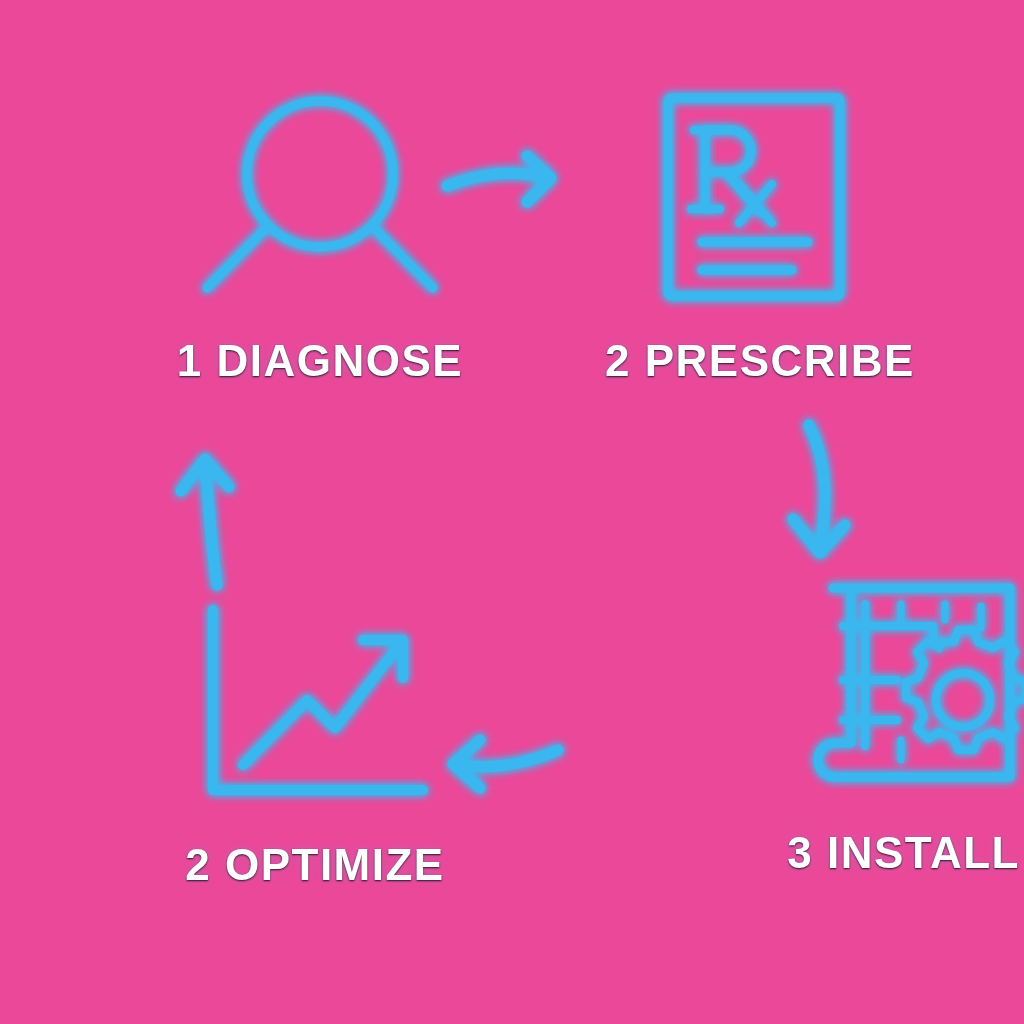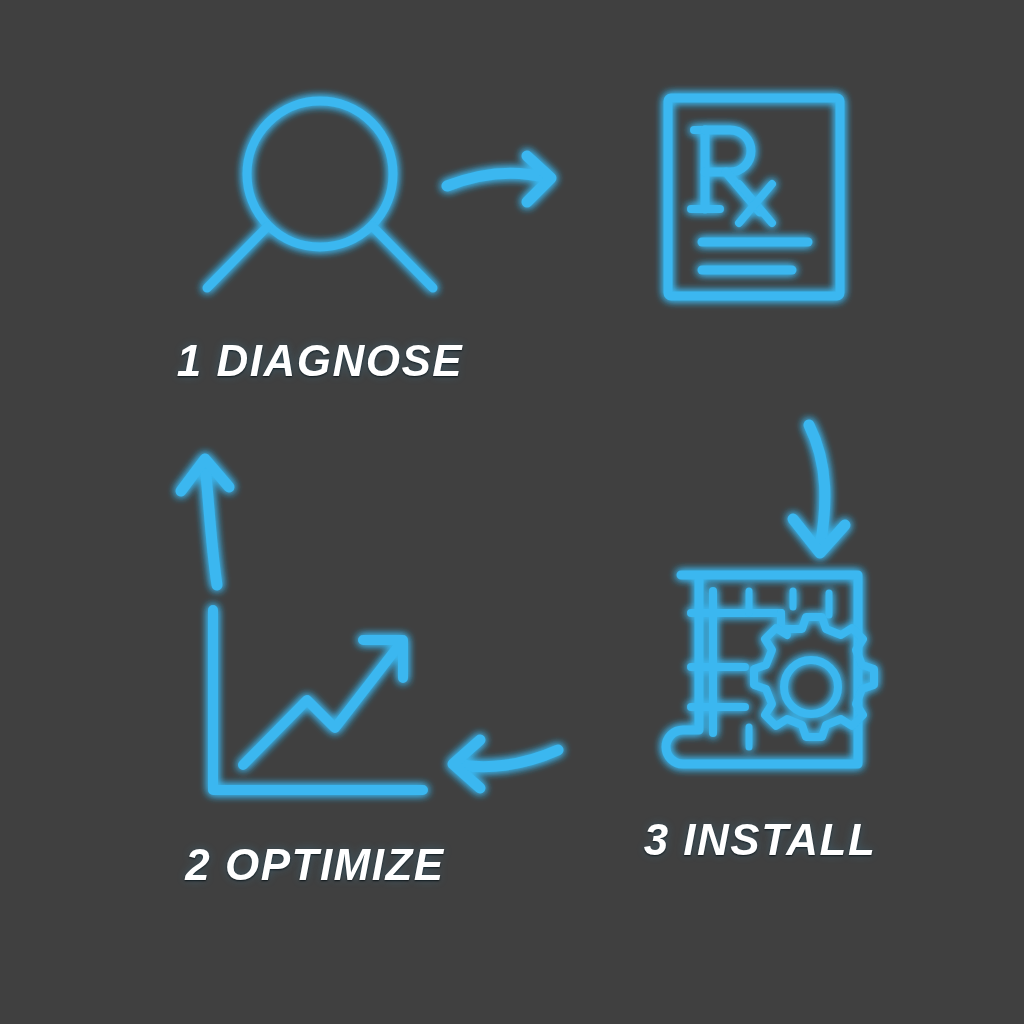--- a/index.html
+++ b/index.html
@@ -40,21 +40,21 @@
   }
   .arrow {
     position: absolute;
   }
   svg { display: block; overflow: visible; }
   .glow { filter: url(#cyanGlow); }
 </style>
 </head>
 <body>
 
-<div id="stage" style="background: #404040; font-style: italic;">
+<div id="stage" style="background: #ec4899;">
 
   <svg width="0" height="0" style="position:absolute">
     <defs>
       <filter id="cyanGlow" x="-60%" y="-60%" width="220%" height="220%">
         <feGaussianBlur stdDeviation="4" result="b"></feGaussianBlur>
         <feMerge>
           <feMergeNode in="b"></feMergeNode>
           <feMergeNode in="b"></feMergeNode>
           <feMergeNode in="SourceGraphic"></feMergeNode>
         </feMerge>
@@ -92,39 +92,40 @@
           <line x1="66" y1="80" x2="100" y2="120" stroke-width="9"></line>
 
           <line x1="79" y1="92" x2="112" y2="131" stroke-width="8"></line>
           <line x1="112" y1="92" x2="79" y2="131" stroke-width="8"></line>
 
           <line x1="42" y1="150" x2="148" y2="150" stroke-width="9"></line>
           <line x1="42" y1="178" x2="132" y2="178" stroke-width="9"></line>
         </g>
       </svg>
     </div>
+    <div class="step-label" style="margin-top: 42px; color: rgb(255, 255, 255);">2 PRESCRIBE</div>
   </div>
 
   <div class="step" style="left:55px; top:600px; width:520px;">
     <div class="icon-wrap">
       <svg width="240" height="205" viewBox="0 0 240 205">
         <g class="glow" fill="none" stroke="#3ab7f0" stroke-width="10" stroke-linecap="round" stroke-linejoin="round">
 
           <polyline points="18,10 18,190 228,190"></polyline>
 
           <polyline points="48,165 112,100 140,128 205,44"></polyline>
 
           <polyline points="168,40 208,40 208,78"></polyline>
         </g>
       </svg>
     </div>
     <div class="step-label" style="margin-top: 38px; color: rgb(255, 255, 255);">2 OPTIMIZE</div>
   </div>
 
-  <div class="step" style="left:500px; top:567px; width:520px;">
+  <div class="step" style="left:500px; top:580px; width:520px;align-items:flex-end;">
     <div class="icon-wrap">
       <svg width="215" height="205" viewBox="0 0 215 205">
         <g class="glow" fill="none" stroke="#3ab7f0" stroke-linecap="round" stroke-linejoin="round">
 
           <path d="M28 8 H205 V197 H30
                    A17 17 0 0 1 30 163
                    H46 V8 Z" stroke-width="9"></path>
 
           <line x1="60" y1="24" x2="60" y2="166" stroke-width="8"></line>
 

